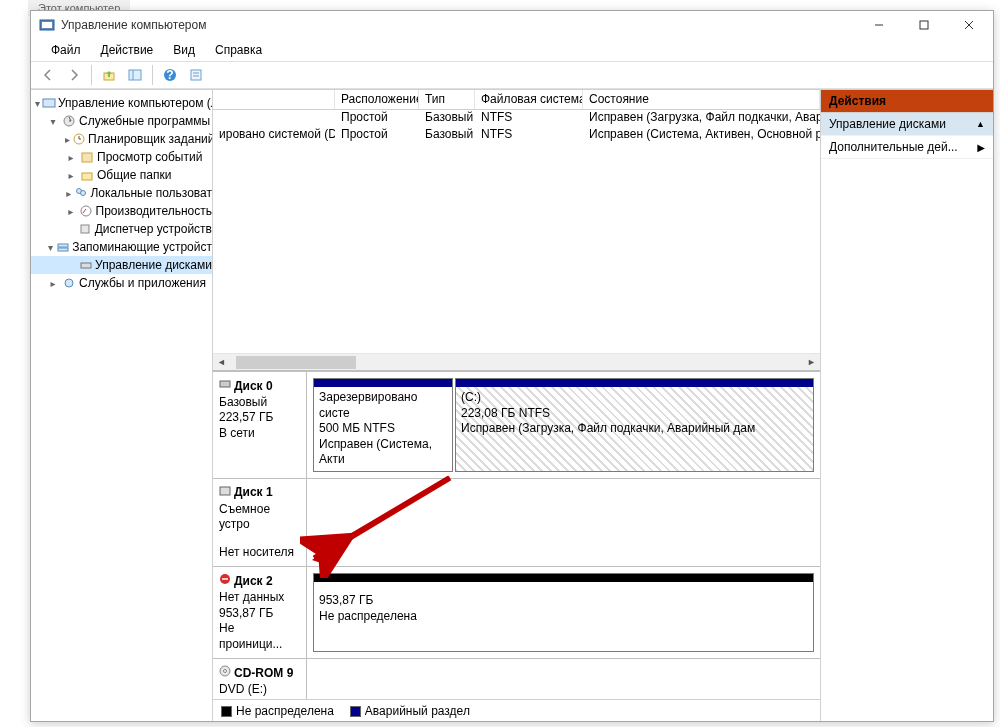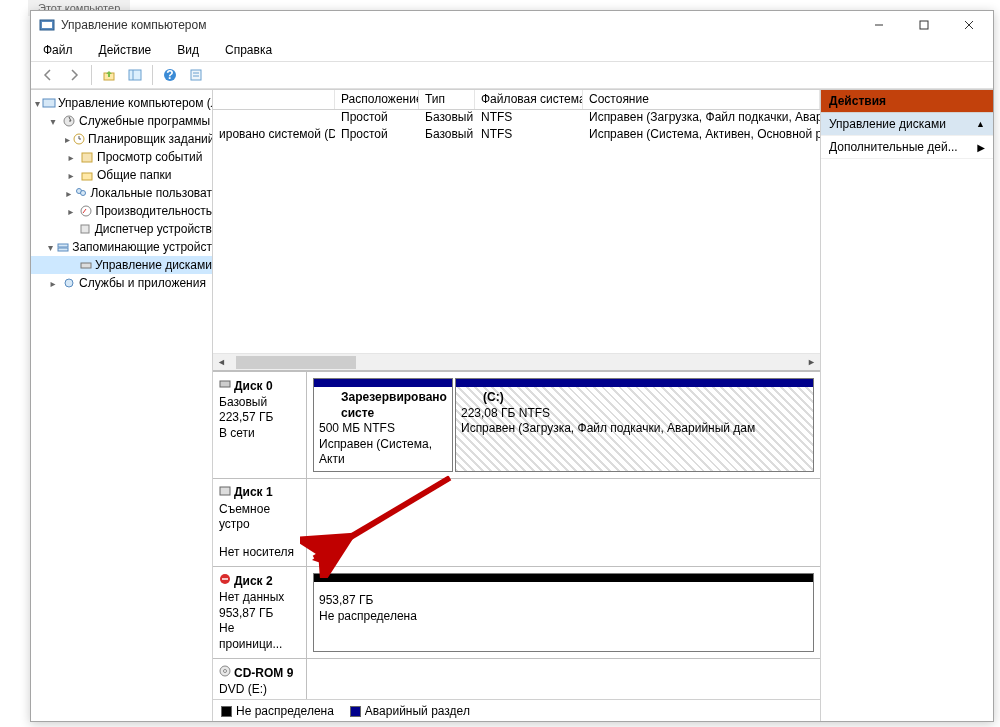--- a/index.html
+++ b/index.html
@@ -4,21 +4,21 @@
 <style>
 * { box-sizing: border-box; margin: 0; padding: 0; font-family: "Segoe UI", Tahoma, sans-serif; font-size: 12px; }
 body { background: #e8e8e8; width: 1000px; height: 727px; position: relative; overflow: hidden; }
 .bg-explorer { position: absolute; top: 0; left: 0; width: 1000px; height: 727px; background: #fff; }
 .bg-explorer .tab { position: absolute; top: 0; left: 28px; background: #f0f0f0; padding: 2px 10px; font-size: 11px; color: #666; }
 .window { position: absolute; top: 10px; left: 30px; width: 964px; height: 712px; background: #fff; border: 1px solid #a5a5a5; box-shadow: 0 2px 10px rgba(0,0,0,.2); display: flex; flex-direction: column; }
 .titlebar { height: 28px; display: flex; align-items: center; padding: 0 2px 0 8px; background: #fff; }
 .titlebar .icon { width: 16px; height: 16px; margin-right: 6px; }
 .titlebar .title { flex: 1; font-size: 12px; color: #333; }
 .titlebar .ctl { width: 45px; height: 28px; display: flex; align-items: center; justify-content: center; color: #333; }
-.menubar { height: 22px; display: flex; align-items: center; padding: 0 4px; gap: 10px; }
+.menubar { height: 22px; display: flex; align-items: center; padding: 0 12px; gap: 4px; }
 .menubar .mitem { padding: 2px 8px; font-size: 12px; }
 .toolbar { height: 28px; border-top: 1px solid #e0e0e0; border-bottom: 1px solid #e0e0e0; display: flex; align-items: center; padding: 0 6px; gap: 4px; }
 .toolbar .tbtn { width: 22px; height: 22px; display: flex; align-items: center; justify-content: center; }
 .toolbar .sep { width: 1px; height: 20px; background: #d0d0d0; margin: 0 2px; }
 .body3col { flex: 1; display: flex; min-height: 0; border-top: 1px solid #d0d0d0; }
 .tree { width: 182px; border-right: 1px solid #d0d0d0; padding: 4px 0; overflow: hidden; background: #fff; }
 .tree .node { display: flex; align-items: center; height: 18px; padding-left: 4px; white-space: nowrap; }
 .tree .node .tw { width: 12px; text-align: center; color: #666; font-size: 10px; }
 .tree .node .ic { width: 16px; height: 16px; margin: 0 2px; display:flex; align-items:center; justify-content:center; }
 .tree .node.selected { background: #cde8ff; position: relative; }
@@ -35,21 +35,21 @@
 .scroll-x .arrow { width: 17px; height: 17px; display: flex; align-items: center; justify-content: center; font-size: 9px; color: #555; }
 .scroll-x .track { flex: 1; height: 17px; position: relative; }
 .scroll-x .thumb { position: absolute; top: 2px; height: 13px; background: #cdcdcd; }
 .diskmap { flex: 1; overflow: hidden; border-top: 2px solid #bfbfbf; background: #fff; }
 .diskrow { display: flex; border-bottom: 1px solid #bfbfbf; min-height: 60px; }
 .diskinfo { width: 94px; border-right: 1px solid #bfbfbf; padding: 6px 6px; font-size: 11px; line-height: 1.3; }
 .diskinfo .dname { font-weight: bold; display: flex; align-items: center; gap: 3px; }
 .diskparts { flex: 1; padding: 6px; display: flex; gap: 2px; align-items: stretch; }
 .part { border: 1px solid #7a7a7a; padding: 3px 5px; font-size: 11px; line-height: 1.3; overflow: hidden; position: relative; }
 .part .topbar { height: 8px; margin: -3px -5px 3px -5px; }
-.part .pname { font-weight: bold; margin-left: 22px; }
+.part .pname { font-weight: normal; }
 .hatched { background-image: repeating-linear-gradient(45deg,#dcdcdc 0,#dcdcdc 2px,#fff 2px,#fff 6px); }
 .legend { height: 22px; border-top: 1px solid #d0d0d0; display: flex; align-items: center; padding: 0 8px; gap: 16px; font-size: 12px; }
 .legend .sw { width: 11px; height: 11px; border: 1px solid #666; display: inline-block; vertical-align: middle; margin-right: 4px; }
 .actions { width: 172px; background: #fff; display: flex; flex-direction: column; }
 .actions .actions-hdr { background: #c2410c; border-bottom: 1px solid #d0d0d0; padding: 4px 8px; font-size: 12px; font-weight: 600; }
 .actions .action-item { padding: 4px 8px; font-size: 12px; border-bottom: 1px solid #f0f0f0; display: flex; align-items: center; justify-content: space-between; }
 .actions .action-item.sel { background: #d8e6f2; }
 .arrow-ann { position: absolute; pointer-events: none; }
 </style>
 </head>

